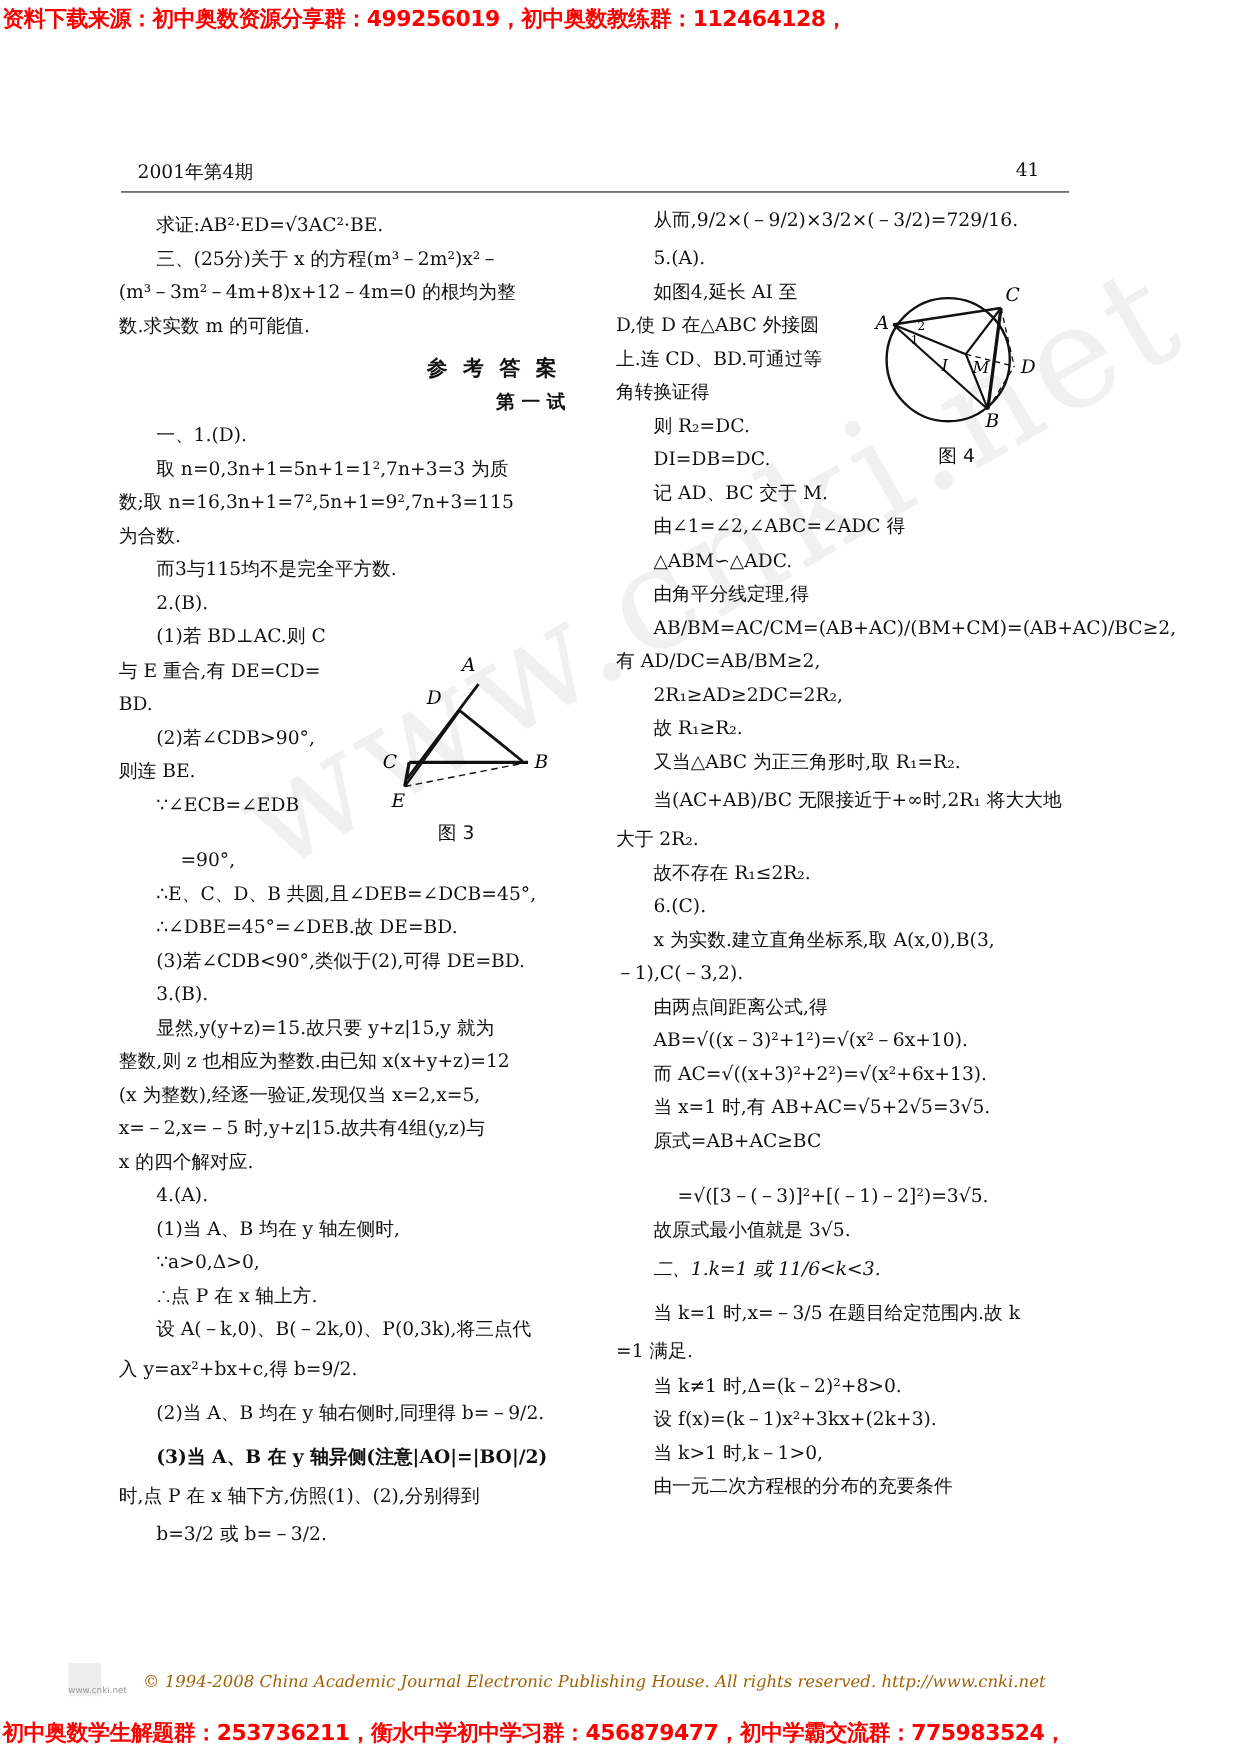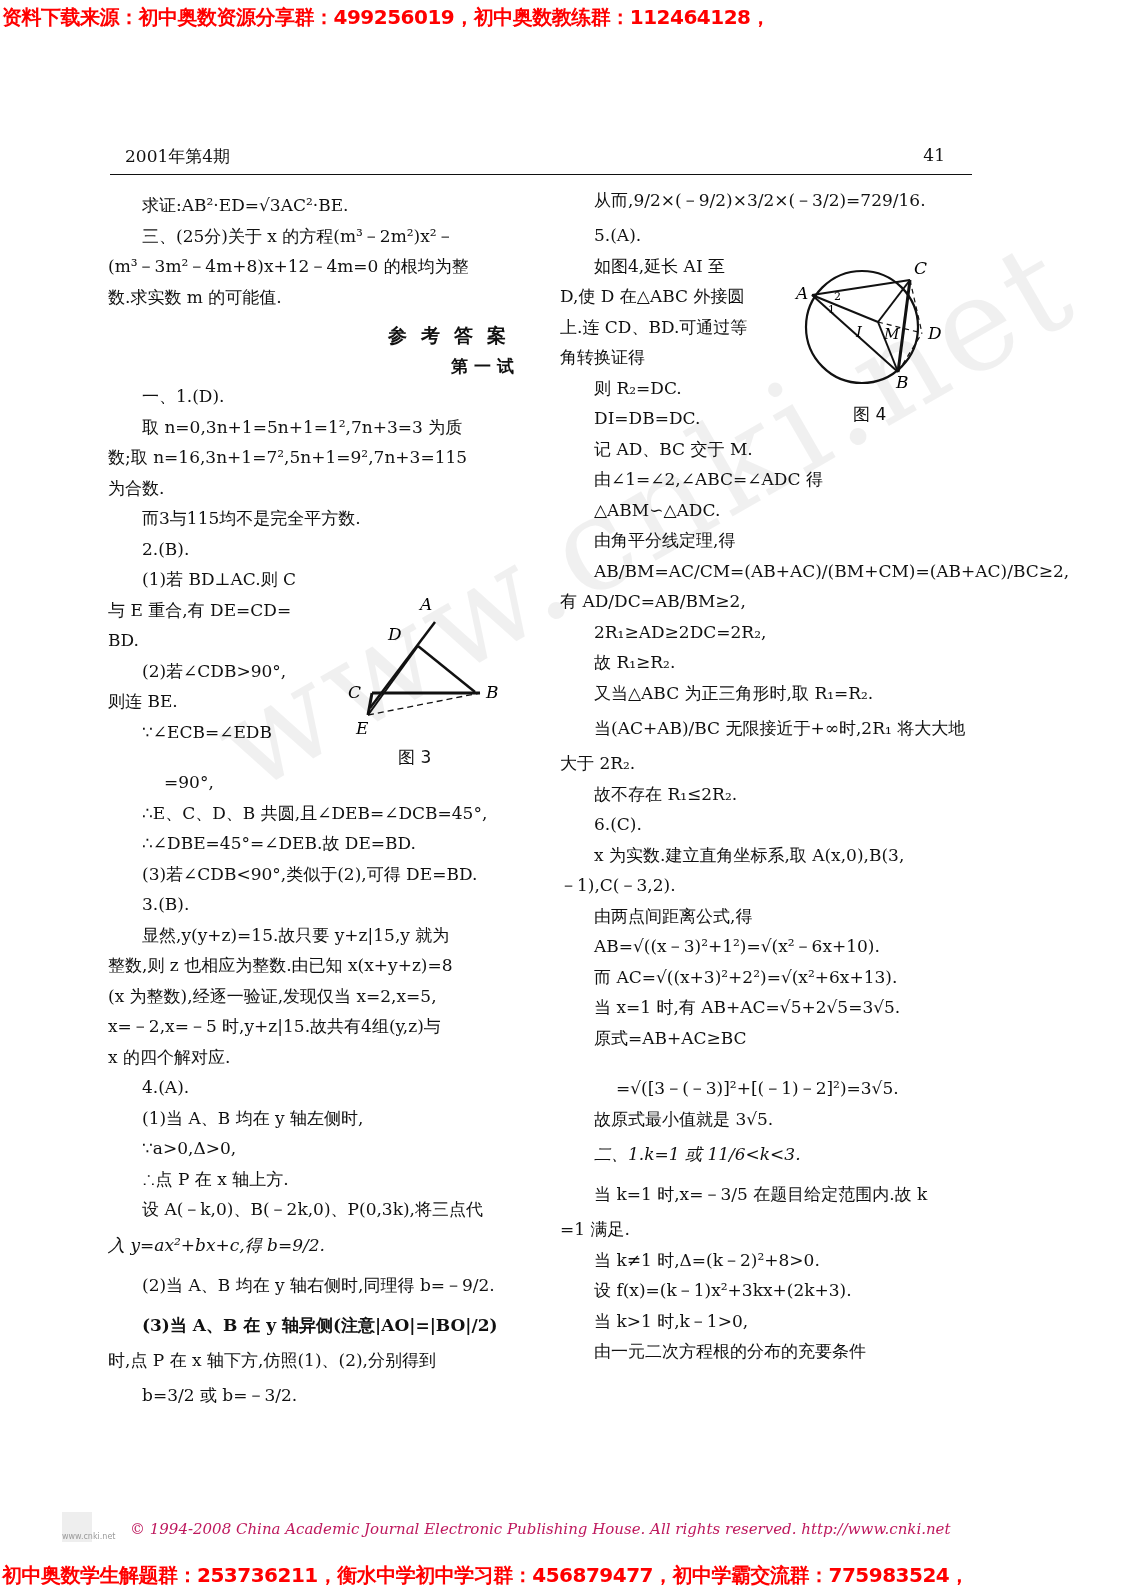--- a/index.html
+++ b/index.html
@@ -28,21 +28,21 @@
   .col.left { left:108px; top:190px; width:412px; }
   .col.right { left:560px; top:180px; width:412px; }
   .ln { white-space:nowrap; }
   .ind { padding-left:34px; }
   .ind2 { padding-left:56px;margin-top:20px; }
   .center { text-align:right; font-weight:bold; letter-spacing:6px; }
   .title1 { font-size:19px; letter-spacing:14px; margin-top:8px; }
   .fig { position:absolute; }
   .fig-caption { position:absolute; font-size:17px; font-family:"DejaVu Sans",sans-serif; }
   .footer-copy {
-    position:absolute; top:1520px; left:130px; font-style:italic; color:#be185d;
+    position:absolute; top:1520px; left:130px; font-style:italic; color:#a16207;
     font-size:15px; font-family:"DejaVu Serif",serif; white-space:nowrap;
   }
   .cnki-logo {
     position:absolute; top:1512px; left:62px; width:30px; height:30px; background:#eee;
     font-size:8px; color:#999; text-align:center; line-height:50px; font-family:"DejaVu Sans",sans-serif;
   }
 </style>
 </head>
 <body>
 
@@ -74,30 +74,30 @@
     <div class="ln" style="width: 220px;">BD.</div>
     <div class="ln ind" style="width: 220px;">(2)若∠CDB&gt;90°,</div>
     <div class="ln" style="width: 220px;">则连 BE.</div>
     <div class="ln ind" style="width: 220px;">∵∠ECB=∠EDB</div>
     <div class="ln ind2" style="width: 220px;">=90°,</div>
     <div class="ln ind">∴E、C、D、B 共圆,且∠DEB=∠DCB=45°,</div>
     <div class="ln ind">∴∠DBE=45°=∠DEB.故 DE=BD.</div>
     <div class="ln ind">(3)若∠CDB&lt;90°,类似于(2),可得 DE=BD.</div>
     <div class="ln ind">3.(B).</div>
     <div class="ln ind">显然,y(y+z)=15.故只要 y+z|15,y 就为</div>
-    <div class="ln">整数,则 z 也相应为整数.由已知 x(x+y+z)=8</div>
+    <div class="ln">整数,则 z 也相应为整数.由已知 x(x+y+z)=12</div>
     <div class="ln">(x 为整数),经逐一验证,发现仅当 x=2,x=5,</div>
     <div class="ln">x=－2,x=－5 时,y+z|15.故共有4组(y,z)与</div>
     <div class="ln">x 的四个解对应.</div>
     <div class="ln ind">4.(A).</div>
     <div class="ln ind">(1)当 A、B 均在 y 轴左侧时,</div>
     <div class="ln ind">∵a&gt;0,Δ&gt;0,</div>
     <div class="ln ind">∴点 P 在 x 轴上方.</div>
     <div class="ln ind">设 A(－k,0)、B(－2k,0)、P(0,3k),将三点代</div>
-    <div class="ln" style="line-height: 40px; font-style: italic;">入 y=ax²+bx+c,得 b=9/2.</div>
+    <div class="ln" style="line-height: 40px;">入 y=ax²+bx+c,得 b=9/2.</div>
     <div class="ln ind" style="line-height: 40px;">(2)当 A、B 均在 y 轴右侧时,同理得 b=－9/2.</div>
     <div class="ln ind" style="line-height: 40px; font-weight: bold;">(3)当 A、B 在 y 轴异侧(注意|AO|=|BO|/2)</div>
     <div class="ln">时,点 P 在 x 轴下方,仿照(1)、(2),分别得到</div>
     <div class="ln ind" style="line-height: 40px;">b=3/2 或 b=－3/2.</div>
   </div>
 <div class="col right" id="rightcol">
     <div class="ln ind" style="line-height: 40px;">从而,9/2×(－9/2)×3/2×(－3/2)=729/16.</div>
     <div class="ln ind">5.(A).</div>
     <div class="ln ind" style="width: 230px;">如图4,延长 AI 至</div>
     <div class="ln" style="width: 230px;">D,使 D 在△ABC 外接圆</div>

